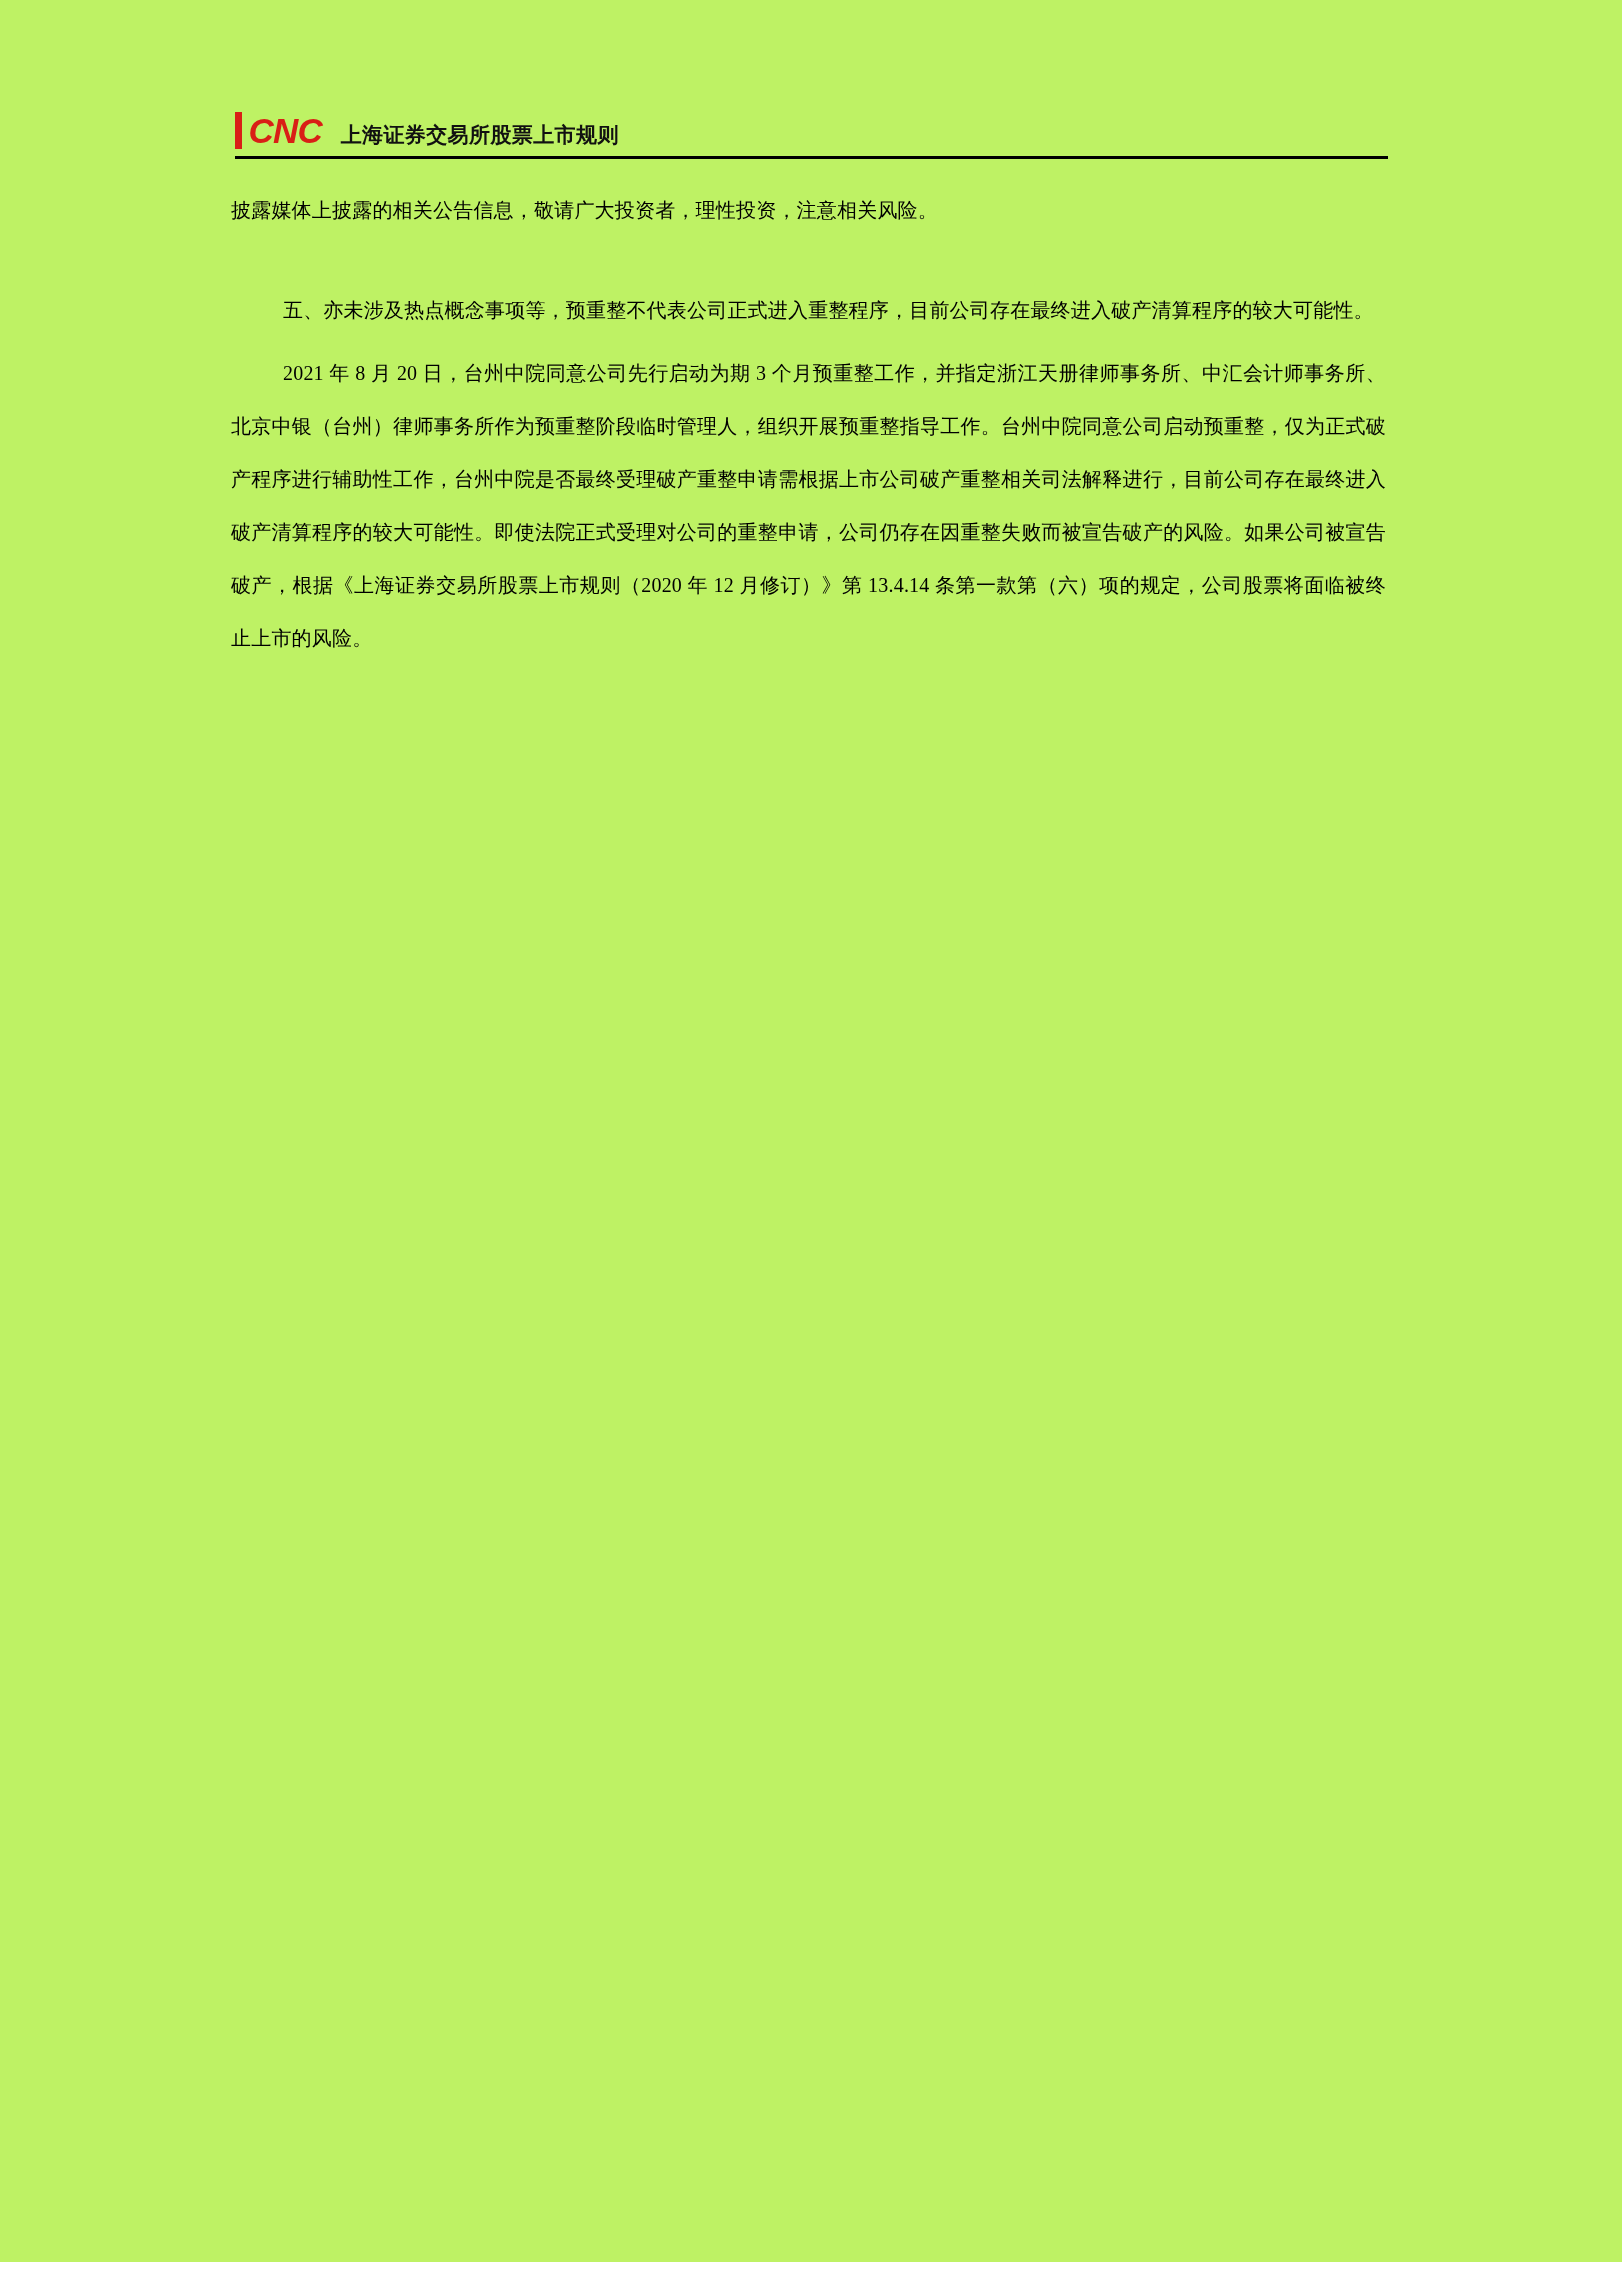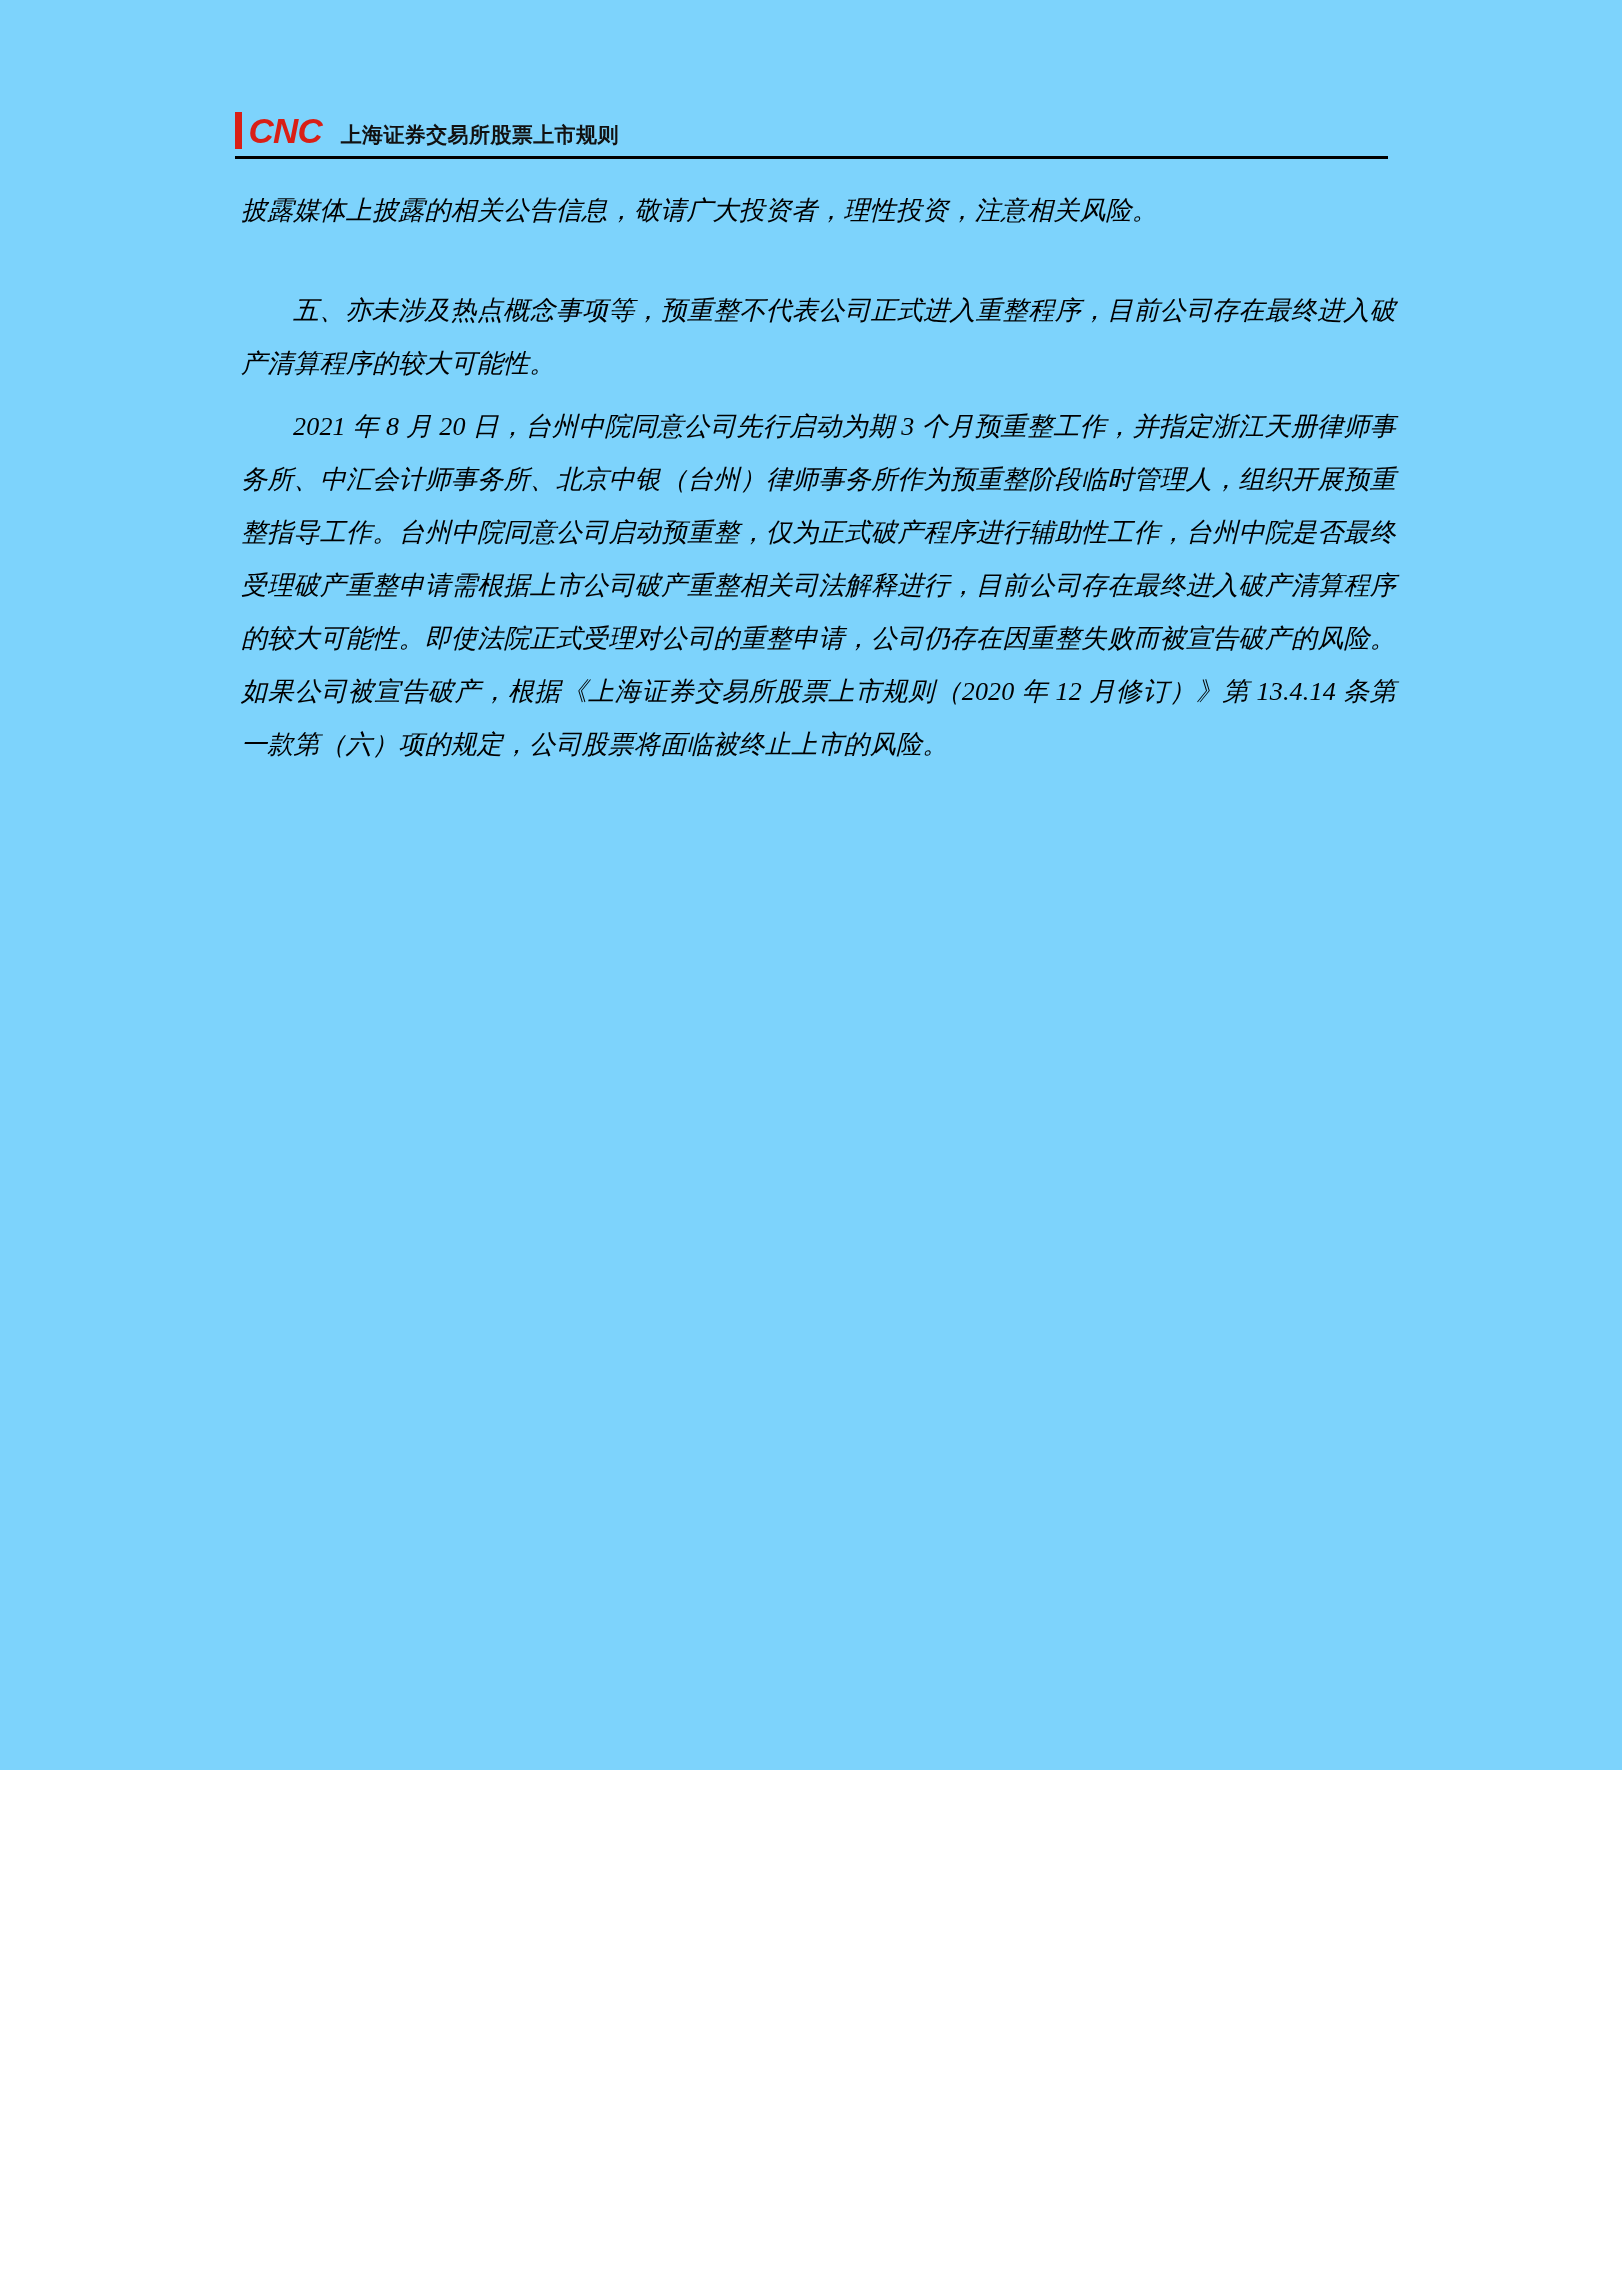--- a/index.html
+++ b/index.html
@@ -2,23 +2,23 @@
 <html lang="zh" style="font-size:13.5px"><head>
 <meta charset="utf-8">
 <style>
   html, body {
     margin: 0;
     padding: 0;
     background: #ffffff;
   }
   .page {
     width: 1623px;
-    height: 1770px;
+    height: 2262px;
     position: relative;
-    background: #7dd3fc;
+    background: #bef264;
     font-family: "Liberation Serif", "DejaVu Serif", serif;
     box-sizing: border-box;
     overflow: hidden;
   }
 
   
   .header {
     position: absolute;
     left: 235px;
     top: 91px;
@@ -62,29 +62,28 @@
     left: 235px;
     top: 156px;
     width: 1153px;
     height: 3.4px;
     background: #000000;
   }
 
   
   .content {
     position: absolute;
-    left: 241px;
+    left: 231px;
     top: 184px;
     width: 1155px;
-    font-size: 26px;
+    font-size: 20px;
     line-height: 53px;
     color: #000000;
     text-align: justify;
     text-justify: inter-ideograph;
-    font-style: italic;
   }
   .para {
     margin: 0;
     text-align: justify;
     text-justify: inter-ideograph;
     letter-spacing: 0.2px;
   }
   .indent {
     text-indent: 52px;
   }

